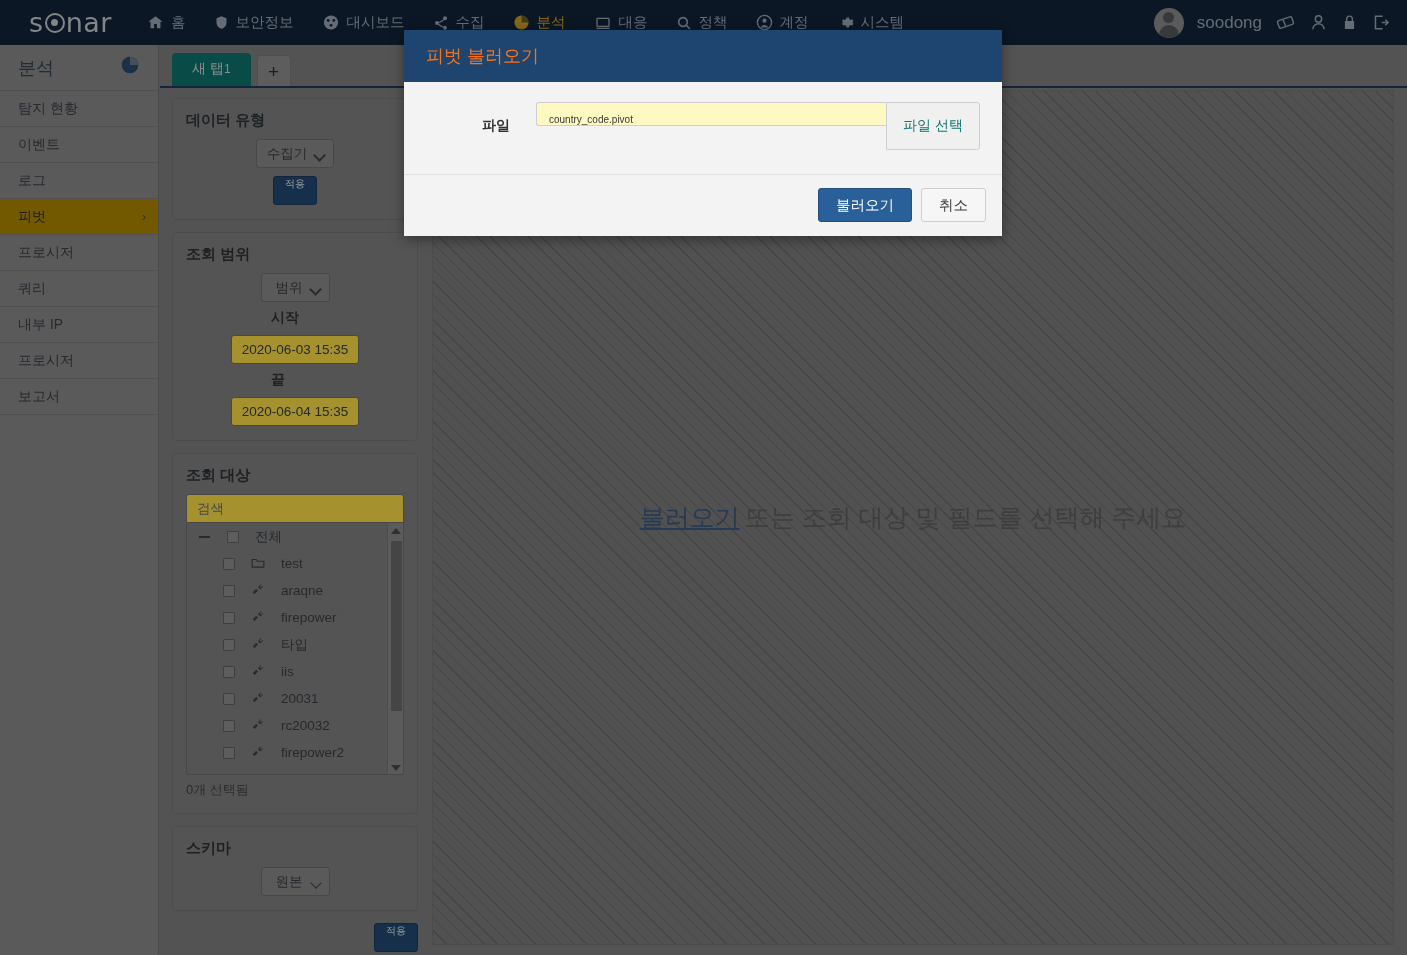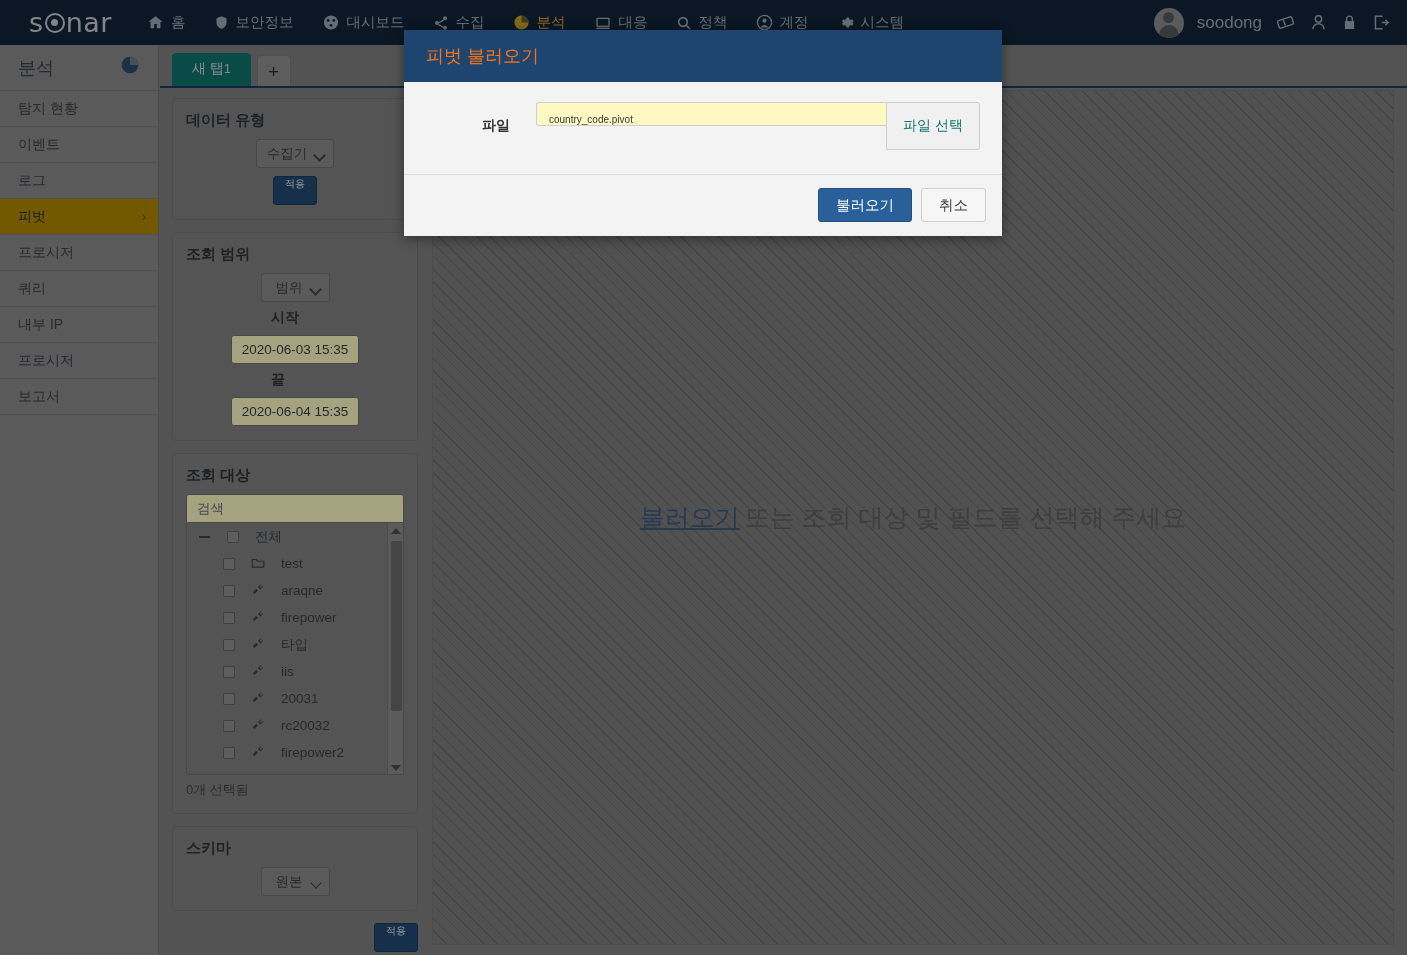--- a/index.html
+++ b/index.html
@@ -171,21 +171,21 @@
     border-right: 2px solid #3e444b;
     border-bottom: 2px solid #3e444b;
     transform: rotate(45deg);
   }
   .select.thin::after {
     border-right-width: 1px; border-bottom-width: 1px;
   }
   .select.center { padding-left: 14px; }
 
   .textbox {
-    background: #fef9c3;
+    background: #fde047;
     border: 1px solid #6f6f6f;
     border-radius: 3px;
     height: 29px; line-height: 27px;
     padding: 0 10px;
     font-size: 13.5px; color: #3a3f45;
     flex: 1 1 auto;
   }
   .textbox.ph { color: #6d7278; }
 
   .btn-apply {

